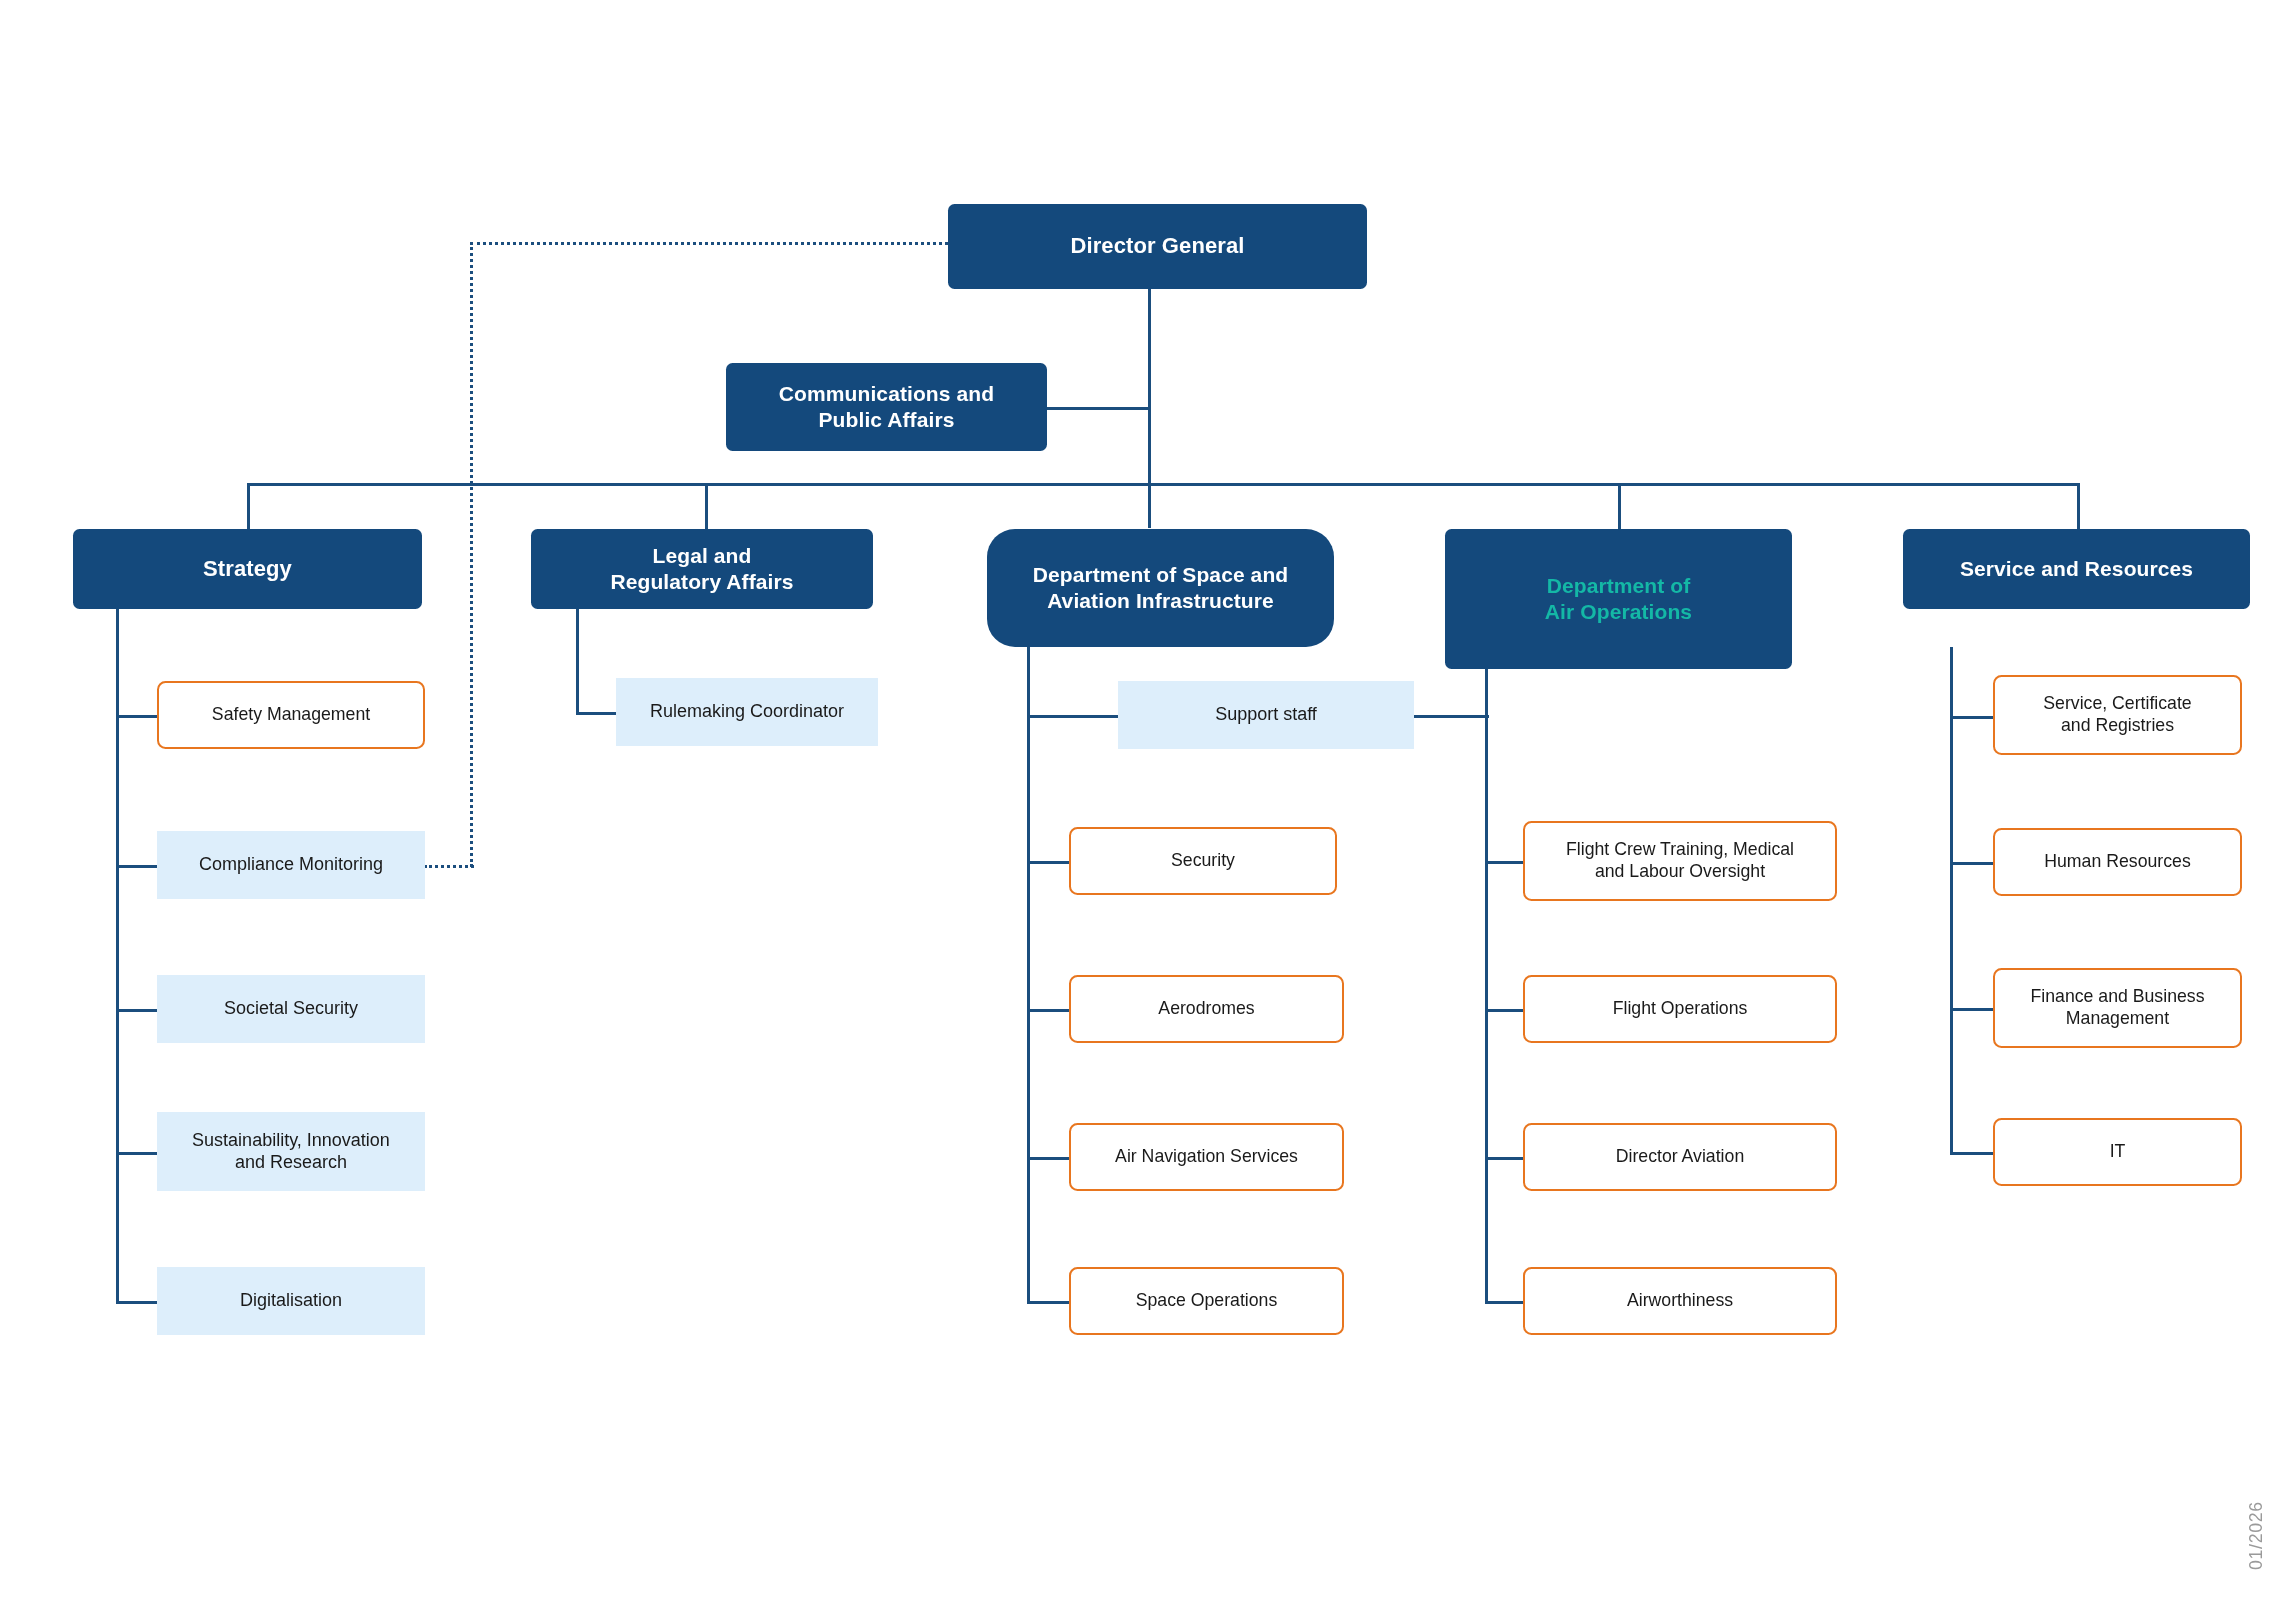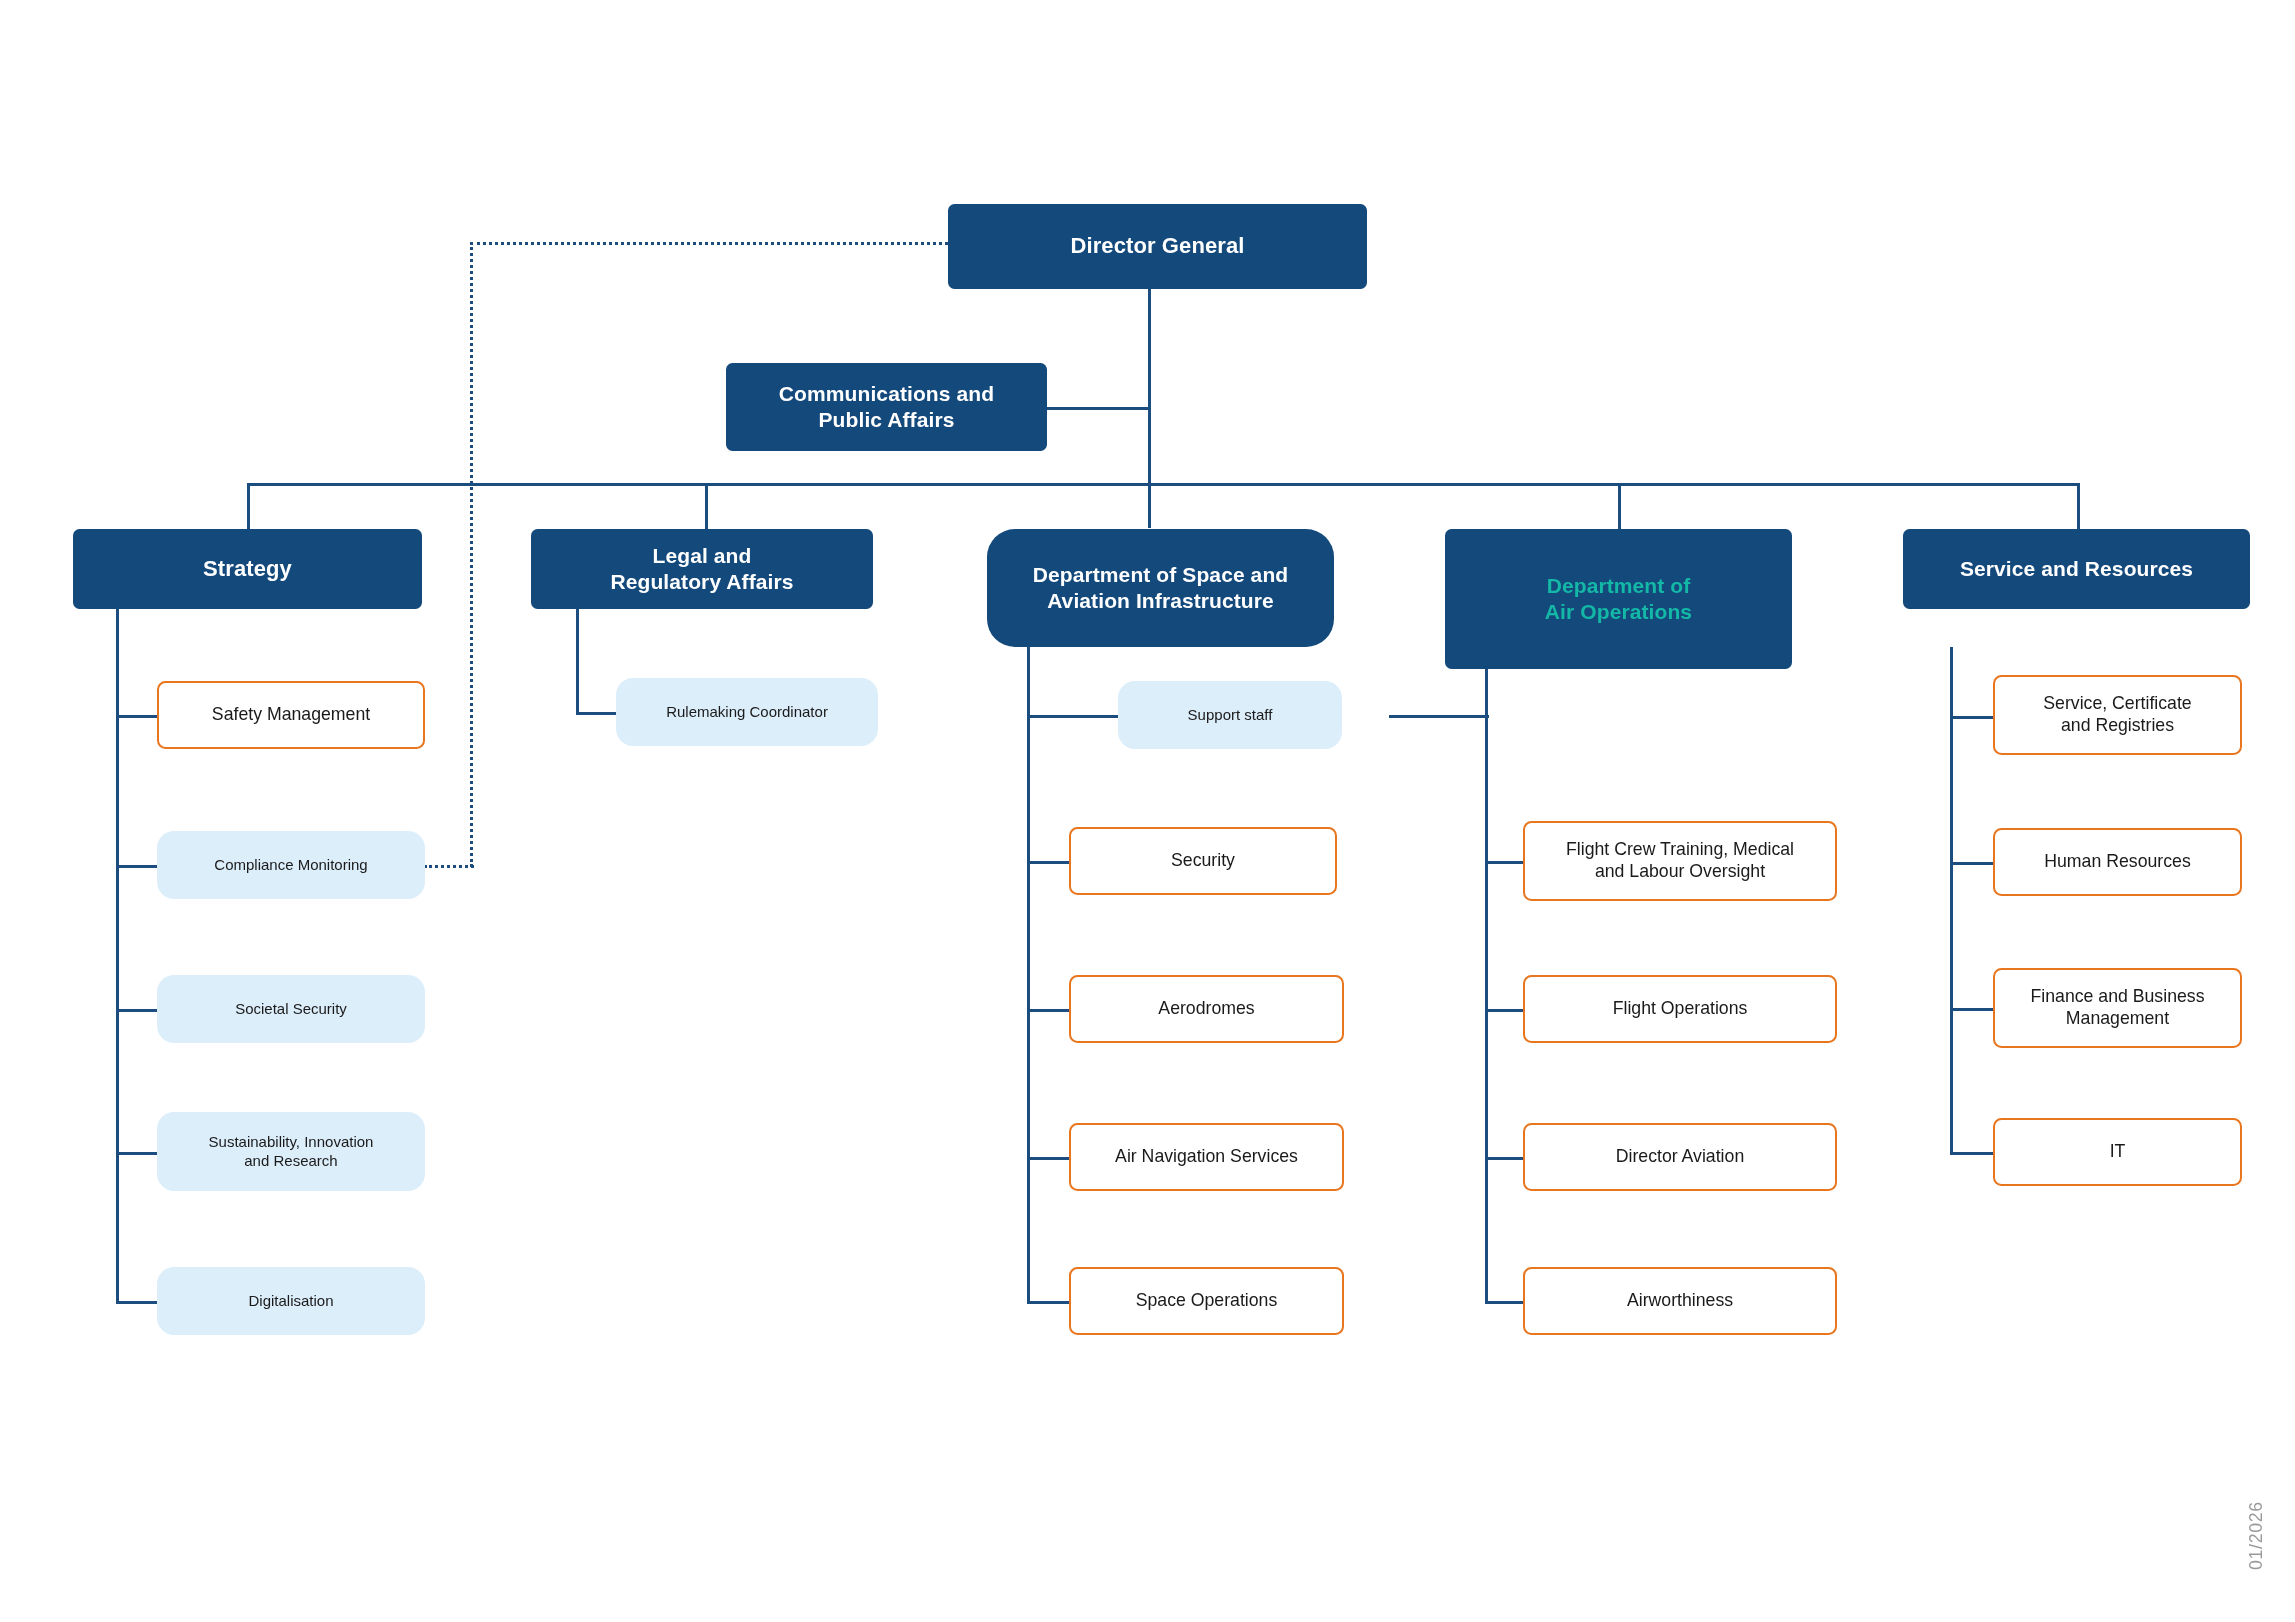--- a/index.html
+++ b/index.html
@@ -35,22 +35,22 @@
     background:#14497c;
     color:#ffffff;
     border-radius:6.5px;
     font-weight:bold;
     font-size:22px;
     letter-spacing:0.1px;
   }
   .node.light{
     background:#ddeefb;
     color:#1a1a1a;
-    border-radius:17px;
-    font-size:15px;
+    border-radius:0;
+    font-size:18px;
   }
   .node.outline{
     background:#ffffff;
     color:#1a1a1a;
     border:2.6px solid #e8761f;
     border-radius:8.5px;
     font-size:17.7px;
   }
   
   #datestamp{
@@ -134,21 +134,21 @@
   </div>
 
   <div class="node dark" style="left: 1445px; top: 529px; width: 347px; height: 140px; font-size: 21px; background: rgb(20, 73, 124); color: #14b8a6;">
     <span class="txt">Department of<br>Air Operations</span>
   </div>
 
   <div class="node dark" style="left: 1903px; top: 529px; width: 347px; height: 80px; font-size: 21px; background: rgb(20, 73, 124); color: rgb(255, 255, 255);">
     <span class="txt">Service and Resources</span>
   </div>
 
-  <div class="node light" style="left: 1118px; top: 681px; width: 224px; height: 68px; background: rgb(221, 238, 251);">
+  <div class="node light" style="left: 1118px; top: 681px; width: 296px; height: 68px; background: rgb(221, 238, 251);">
     <span class="txt">Support staff</span>
   </div>
 
   <div class="node outline" style="left: 157px; top: 681px; width: 268px; height: 68px; border-color: rgb(232, 118, 31); background: rgb(255, 255, 255);">
     <span class="txt">Safety Management</span>
   </div>
   <div class="node light" style="left: 157px; top: 831px; width: 268px; height: 68px; background: rgb(221, 238, 251);">
     <span class="txt">Compliance Monitoring</span>
   </div>
   <div class="node light" style="left: 157px; top: 975px; width: 268px; height: 68px; background: rgb(221, 238, 251);">

